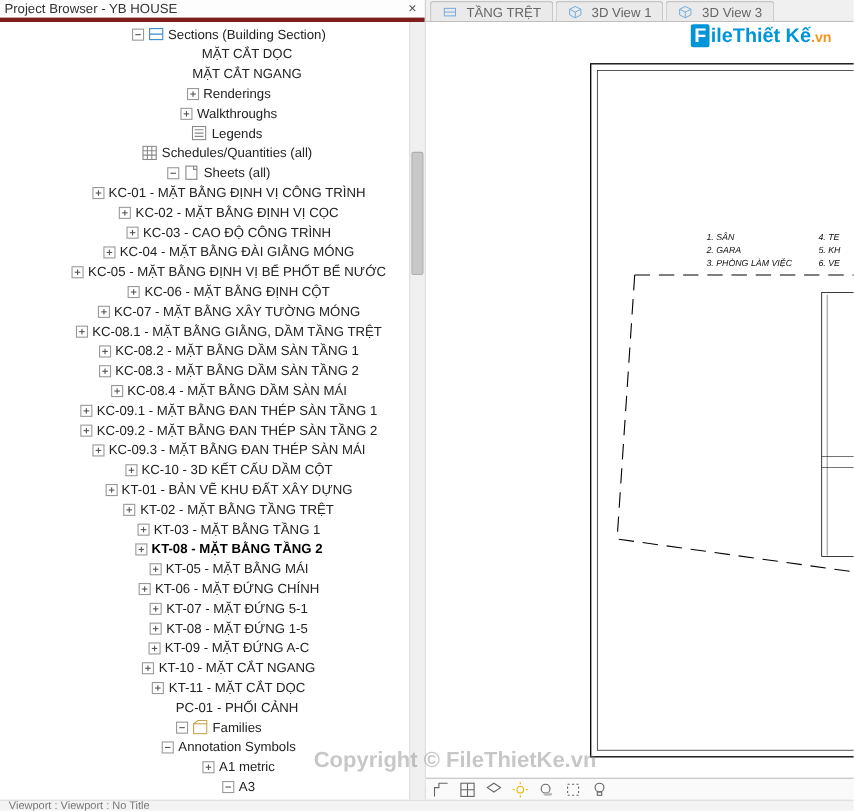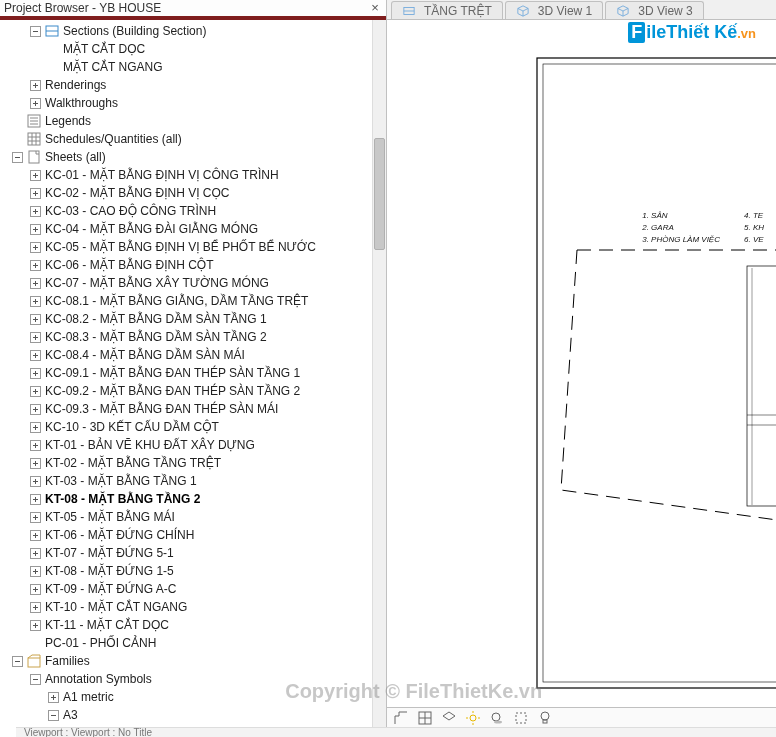--- a/index.html
+++ b/index.html
@@ -63,20 +63,21 @@
     overflow-y: auto;
     padding: 2px 0 4px 0;
     position: relative;
   }
   .row {
     display: flex; align-items: center;
     height: 18px;
     padding-left: 4px;
     white-space: nowrap;
     cursor: default;
+    justify-content: center;
   }
   .expander {
     width: 11px; height: 11px;
     border: 1px solid #999;
     background: #fff;
     margin-right: 4px;
     position: relative;
     cursor: pointer;
     flex: 0 0 auto;
   }
@@ -134,21 +135,21 @@
   .status-bar{
     position:absolute; left:387px; right:0; bottom:10px; height:20px;
     border-top:1px solid #c0c0c0;
     background:#fafafa;
     display:flex; align-items:center;
     padding:0 6px; gap:8px;
     color:#555;
   }
   .status-icon{ width:16px;height:16px; display:flex;align-items:center;justify-content:center;}
   .bottom-strip{
-    position:absolute; left:16px; right:0; bottom:0; height:10px;
+    position:absolute; left:0; right:0; bottom:0; height:10px;
     background:#f3f3f3; border-top:1px solid #ddd;
     font-size:10px; color:#777; padding-left:8px; line-height:10px;
     overflow:hidden;
   }
   .copyright-wm{
     position:absolute; left:50%; bottom:34px; transform:translateX(-40%);
     font-size:20px; font-weight:600;
     color:rgba(130,130,130,0.45);
     pointer-events:none; user-select:none;
     white-space:nowrap;

